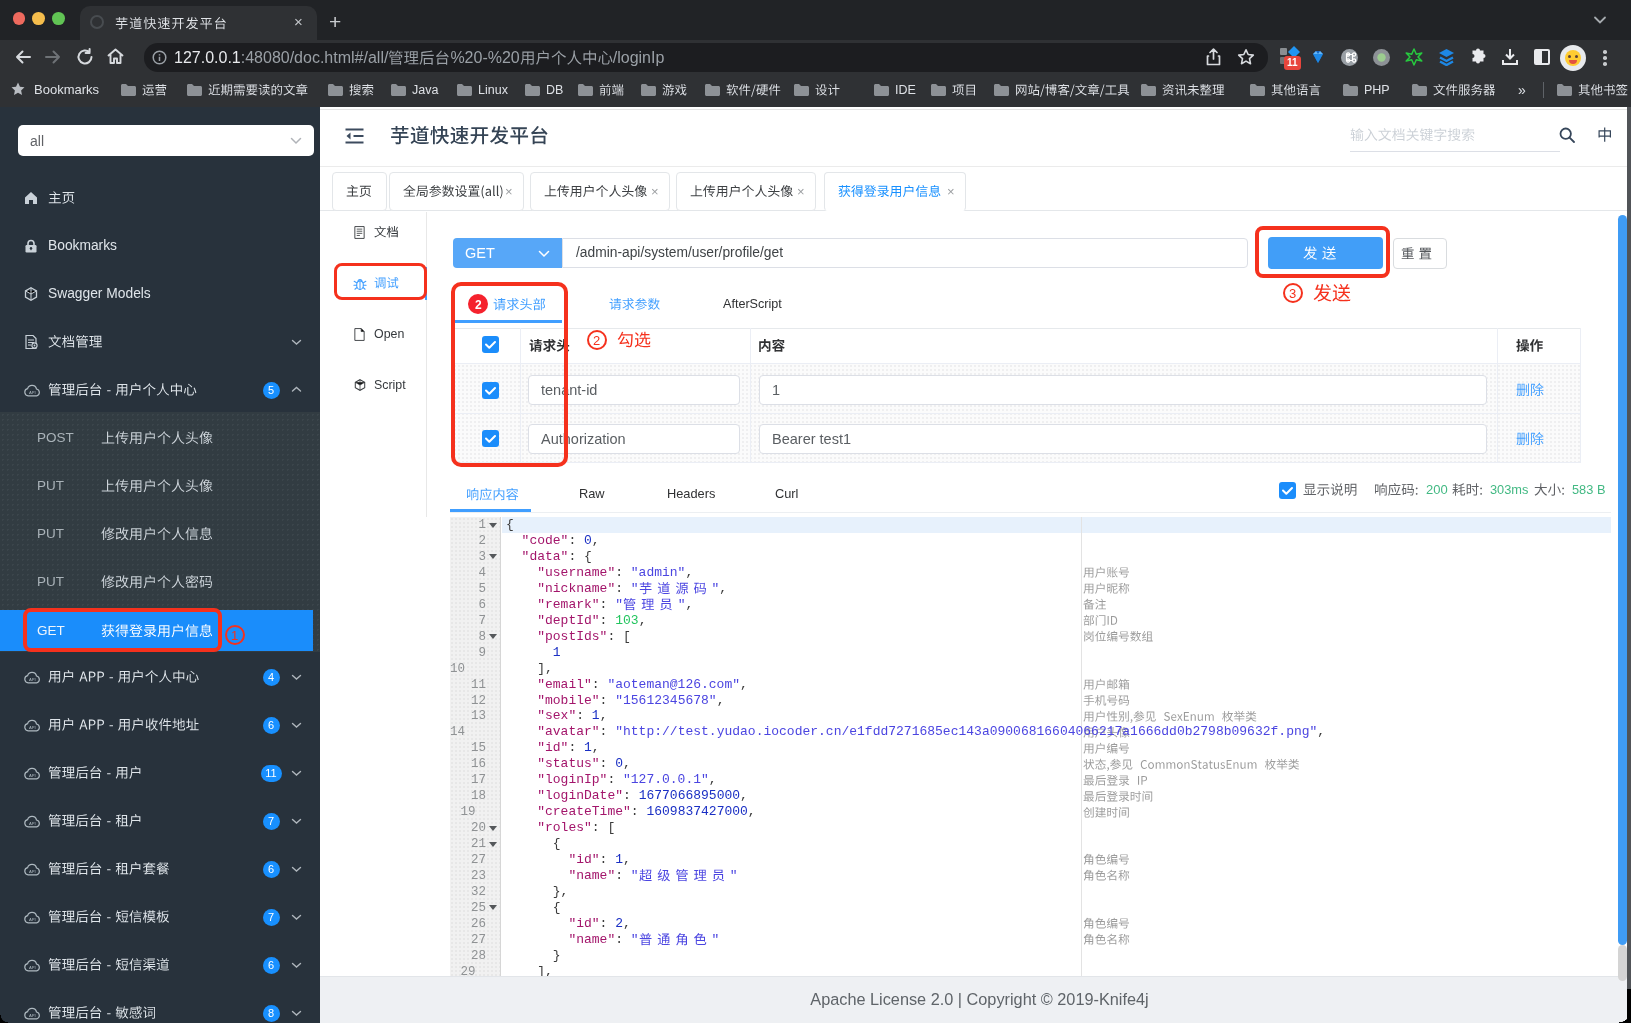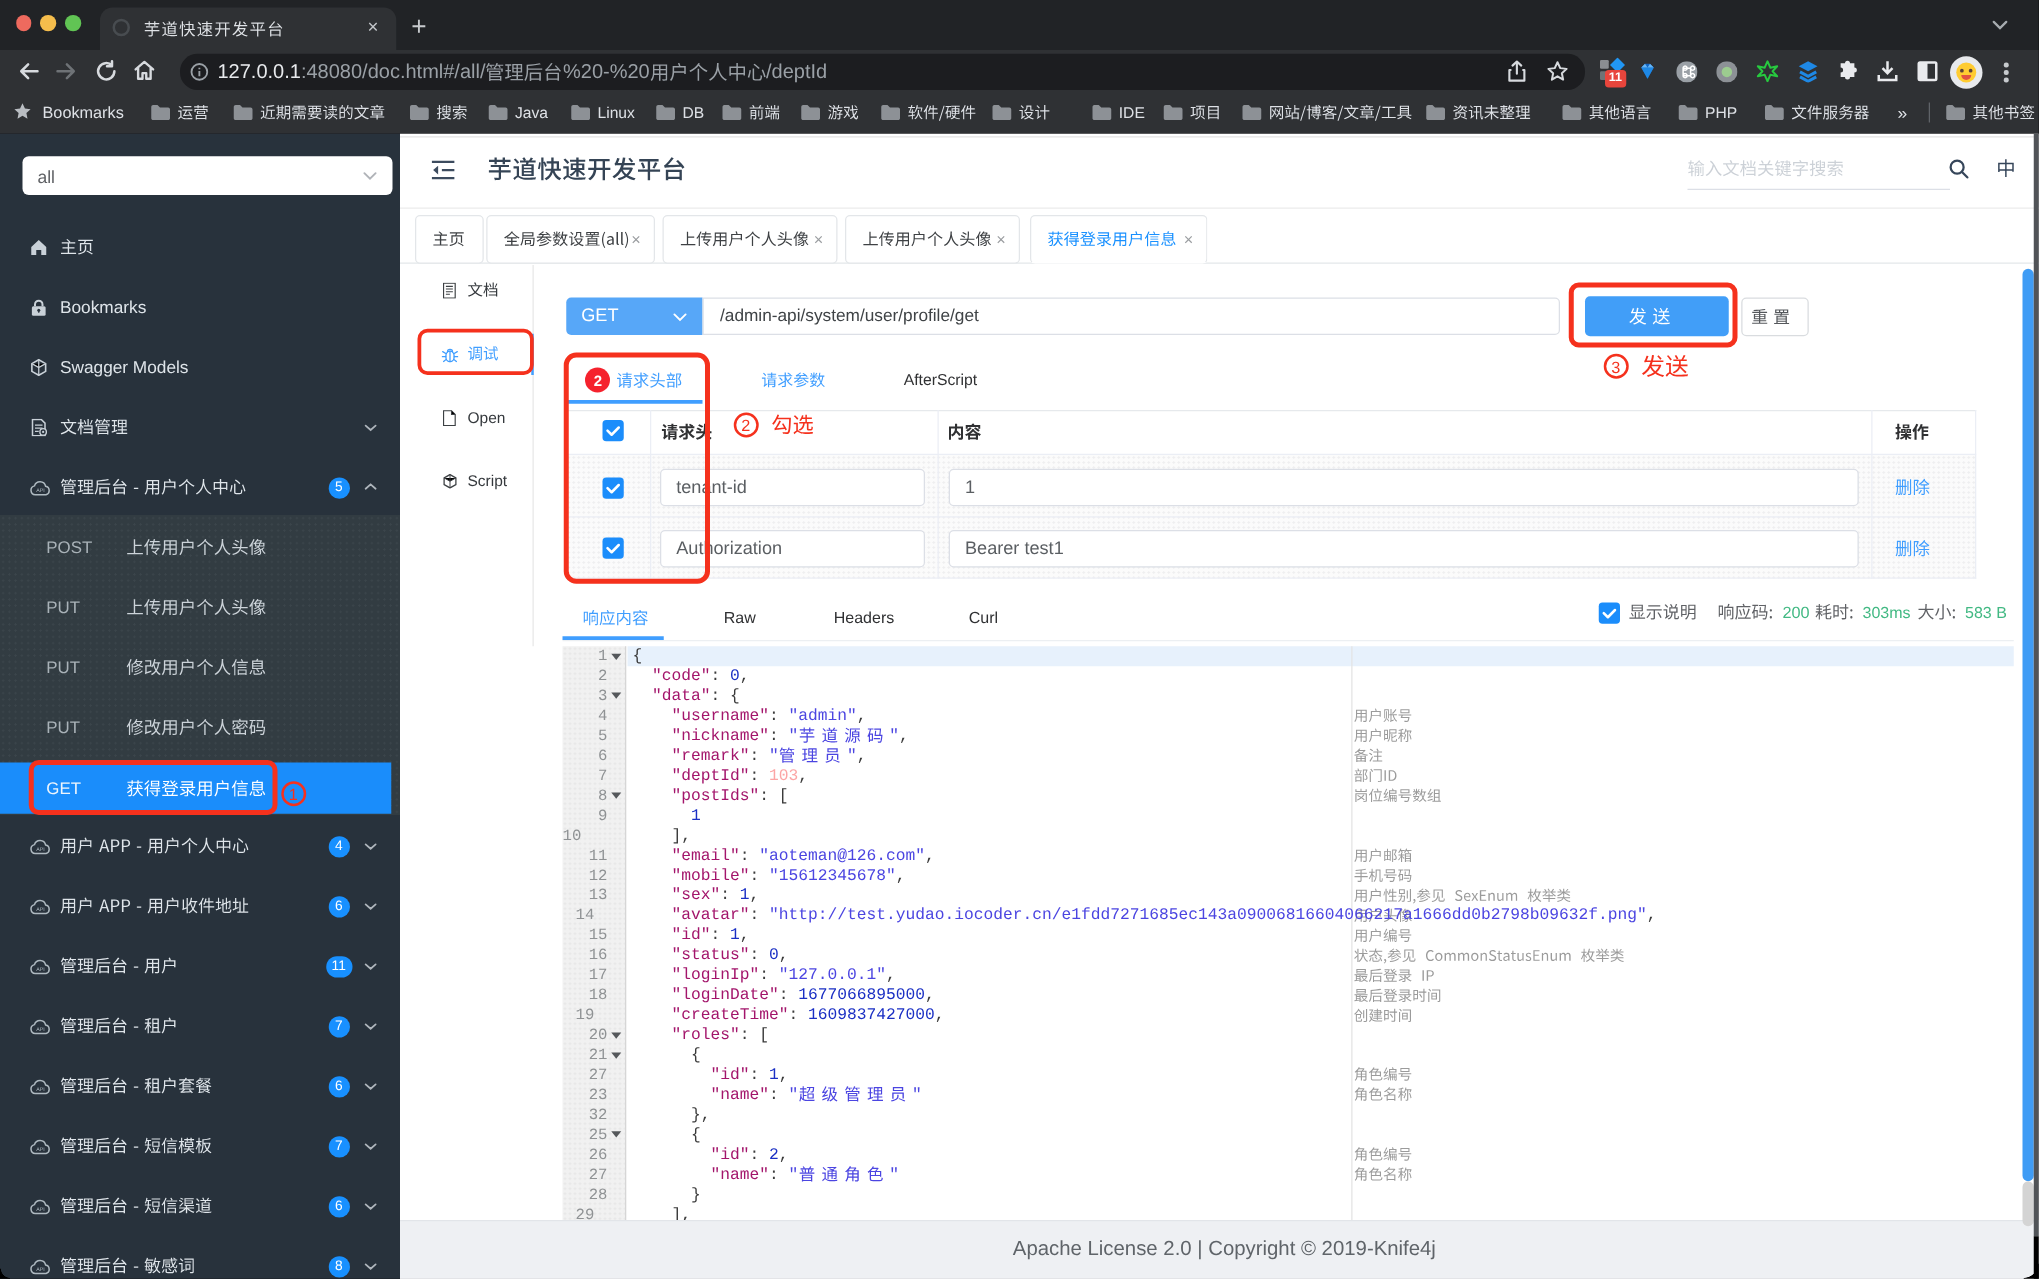--- a/index.html
+++ b/index.html
@@ -35,21 +35,21 @@
     </svg>
     <div style="position:absolute;left:144px;top:43px;width:1124px;height:29px;background:#1c1d20;border-radius:14px"></div>
     <svg class="abs" style="left:152px;top:50px" width="15" height="15" viewBox="0 0 15 15">
       <circle cx="7.5" cy="7.5" r="6.3" stroke="#9aa0a6" stroke-width="1.5" fill="none"></circle>
       <path d="M7.5 6.8V11M7.5 4.2V5.4" stroke="#9aa0a6" stroke-width="1.5"></path>
     </svg>
     <div style="position:absolute;left:174px;top:43px;height:29px;display:flex;align-items:center;font-family:'Liberation Sans',sans-serif;font-size:16px;white-space:pre"><span style="color:#e8eaed">127.0.0.1</span><span style="color:#9aa0a6">:48080/doc.html#/all/</span><svg style="flex:none" width="62.0" height="19.8" viewBox="0 -15.5 62.0 19.8">
         <path d="M3.3 -6.8V1.3H4.4V0.7H12V1.2H13.1V-2.6H4.4V-3.7H12.3V-6.8ZM12 -0.2H4.4V-1.7H12ZM6.8 -9.7C7 -9.3 7.2 -9 7.3 -8.7H1.6V-6.1H2.7V-7.8H13V-6.1H14.2V-8.7H8.5C8.4 -9.1 8.1 -9.5 7.9 -9.9ZM4.4 -5.9H11.1V-4.6H4.4ZM2.6 -13.1C2.2 -11.7 1.5 -10.4 0.7 -9.5C1 -9.4 1.4 -9.1 1.7 -9C2.1 -9.5 2.5 -10.2 2.9 -10.9H4C4.3 -10.3 4.7 -9.6 4.8 -9.2L5.8 -9.5C5.7 -9.9 5.4 -10.4 5.1 -10.9H7.5V-11.7H3.3C3.5 -12.1 3.6 -12.5 3.7 -12.9ZM9.1 -13.1C8.9 -11.9 8.3 -10.8 7.6 -10.1C7.9 -10 8.4 -9.7 8.6 -9.5C8.9 -9.9 9.2 -10.4 9.5 -10.9H10.6C11.1 -10.3 11.5 -9.6 11.7 -9.1L12.6 -9.5C12.5 -9.9 12.2 -10.4 11.8 -10.9H14.6V-11.7H9.9C10 -12.1 10.2 -12.5 10.3 -12.8ZM22.9 -8.4H25.2V-6.4H22.9ZM26.3 -8.4H28.6V-6.4H26.3ZM22.9 -11.3H25.2V-9.3H22.9ZM26.3 -11.3H28.6V-9.3H26.3ZM20.4 -0.3V0.7H30.5V-0.3H26.4V-2.5H30V-3.5H26.4V-5.4H29.7V-12.3H21.8V-5.4H25.2V-3.5H21.6V-2.5H25.2V-0.3ZM16 -1.6 16.3 -0.4C17.7 -0.8 19.5 -1.4 21.2 -2L21 -3.1L19.3 -2.5V-6.4H20.8V-7.5H19.3V-10.9H21V-12H16.2V-10.9H18.1V-7.5H16.4V-6.4H18.1V-2.2C17.3 -1.9 16.6 -1.7 16 -1.6ZM33.3 -11.6V-7.6C33.3 -5.2 33.2 -1.9 31.5 0.5C31.8 0.6 32.3 1 32.5 1.3C34.3 -1.3 34.5 -5 34.5 -7.6H45.8V-8.7H34.5V-10.6C38.1 -10.9 42 -11.3 44.7 -12L43.7 -12.9C41.3 -12.3 37 -11.8 33.3 -11.6ZM35.8 -5.4V1.3H37V0.4H43.4V1.2H44.7V-5.4ZM37 -0.6V-4.3H43.4V-0.6ZM49.3 -5.3V1.2H50.5V0.4H58V1.2H59.2V-5.3ZM50.5 -0.7V-4.2H58V-0.7ZM48.5 -6.6C49.1 -6.8 50 -6.9 58.9 -7.3C59.3 -6.9 59.6 -6.4 59.8 -6L60.8 -6.7C60 -8 58.2 -9.9 56.7 -11.3L55.8 -10.6C56.5 -10 57.3 -9.2 58 -8.4L50.1 -8C51.5 -9.3 52.9 -10.9 54.1 -12.6L52.9 -13.1C51.7 -11.2 49.9 -9.2 49.3 -8.7C48.8 -8.2 48.4 -7.8 48.1 -7.8C48.2 -7.4 48.4 -6.9 48.5 -6.6Z" fill="#9aa0a6"></path>
       </svg><span style="color:#9aa0a6">%20-%20</span><svg style="flex:none" width="93.0" height="19.8" viewBox="0 -15.5 93.0 19.8">
         <path d="M2.4 -11.9V-6.3C2.4 -4.1 2.2 -1.4 0.5 0.6C0.8 0.7 1.2 1.1 1.4 1.3C2.6 0 3.1 -1.8 3.3 -3.5H7.2V1.1H8.4V-3.5H12.6V-0.3C12.6 -0.1 12.5 0 12.2 0C11.9 0.1 10.8 0.1 9.7 0C9.9 0.3 10.1 0.9 10.2 1.1C11.6 1.2 12.5 1.1 13 1C13.6 0.8 13.7 0.4 13.7 -0.3V-11.9ZM3.5 -10.8H7.2V-8.3H3.5ZM12.6 -10.8V-8.3H8.4V-10.8ZM3.5 -7.2H7.2V-4.6H3.5C3.5 -5.2 3.5 -5.8 3.5 -6.3ZM12.6 -7.2V-4.6H8.4V-7.2ZM19.3 -9.5H27.4V-6.4H19.3L19.3 -7.2ZM22.3 -12.8C22.6 -12.1 23 -11.3 23.2 -10.6H18.1V-7.2C18.1 -4.9 17.9 -1.7 16 0.6C16.3 0.8 16.8 1.1 17 1.3C18.6 -0.5 19.1 -3.1 19.3 -5.3H27.4V-4.3H28.6V-10.6H23.7L24.4 -10.8C24.2 -11.4 23.8 -12.4 23.5 -13.1ZM38.1 -8.5V1.2H39.3V-8.5ZM38.8 -13C37.3 -10.4 34.5 -8.2 31.5 -6.9C31.9 -6.6 32.2 -6.2 32.4 -5.8C34.8 -7 37.1 -8.8 38.8 -10.9C40.8 -8.5 42.9 -7 45.2 -5.8C45.4 -6.2 45.7 -6.6 46 -6.9C43.6 -8 41.4 -9.5 39.4 -11.9L39.9 -12.6ZM53.6 -13C53.5 -10.6 53.6 -3 47.2 0.3C47.5 0.5 47.9 0.9 48.1 1.2C51.9 -0.9 53.6 -4.3 54.3 -7.4C55 -4.5 56.7 -0.7 60.6 1.1C60.8 0.8 61.1 0.4 61.5 0.1C56 -2.3 55 -8.8 54.8 -10.7C54.9 -11.6 54.9 -12.4 54.9 -13ZM69.1 -13V-10.2H63.5V-2.9H64.7V-3.8H69.1V1.2H70.3V-3.8H74.8V-3H76V-10.2H70.3V-13ZM64.7 -5V-9.1H69.1V-5ZM74.8 -5H70.3V-9.1H74.8ZM82.1 -8.7V-1C82.1 0.5 82.6 1 84.2 1C84.6 1 87 1 87.4 1C89.1 1 89.5 0.1 89.7 -2.9C89.3 -2.9 88.8 -3.2 88.5 -3.4C88.4 -0.7 88.3 -0.1 87.3 -0.1C86.8 -0.1 84.8 -0.1 84.3 -0.1C83.5 -0.1 83.3 -0.3 83.3 -1V-8.7ZM79.6 -7.5C79.4 -5.7 78.8 -3.3 78.2 -1.7L79.4 -1.2C80 -2.9 80.5 -5.5 80.7 -7.3ZM89.3 -7.5C90.2 -5.7 91 -3.2 91.3 -1.6L92.5 -2.1C92.1 -3.7 91.3 -6.1 90.4 -7.9ZM82.8 -11.7C84.3 -10.7 86.1 -9.1 87 -8.2L87.8 -9.1C86.9 -10 85 -11.5 83.6 -12.5Z" fill="#9aa0a6"></path>
-      </svg><span style="color:#9aa0a6">/deptId</span></div>
+      </svg><span style="color:#9aa0a6">/loginIp</span></div>
     <svg class="abs" style="left:1205px;top:48px" width="17" height="18" viewBox="0 0 17 18">
       <path d="M8.5 1.5V11M5 4.5L8.5 1.2L12 4.5M3.5 8H2.5V16.5H14.5V8H13.5" stroke="#d7dade" stroke-width="1.7" fill="none" stroke-linecap="round" stroke-linejoin="round"></path>
     </svg>
     <svg class="abs" style="left:1237px;top:48px" width="18" height="18" viewBox="0 0 18 18">
       <path d="M9 1.8L11.2 6.5L16.3 7.1L12.5 10.6L13.5 15.7L9 13.1L4.5 15.7L5.5 10.6L1.7 7.1L6.8 6.5Z" stroke="#d7dade" stroke-width="1.6" fill="none" stroke-linejoin="round"></path>
     </svg>
     <div style="position:absolute;left:1280px;top:48px;width:7px;height:7px;background:#8a8e92;border-radius:1px"></div>
     <div style="position:absolute;left:1280px;top:57px;width:7px;height:7px;background:#6f7376;border-radius:1px"></div>
     <svg class="abs" style="left:1288px;top:46px" width="12" height="12" viewBox="0 0 12 12">
       <path d="M6 0L12 6L6 12L0 6Z" fill="#2196f3"></path>
@@ -562,21 +562,21 @@
     <div style="position:absolute;left:450px;top:580.8px;width:36px;height:16px;line-height:16px;text-align:right;font-family:'Liberation Mono',monospace;font-size:12.5px;color:#8f9294">5</div>
     <div style="position:absolute;left:450px;top:596.8px;width:36px;height:16px;line-height:16px;text-align:right;font-family:'Liberation Mono',monospace;font-size:12.5px;color:#8f9294">6</div>
     <div style="position:absolute;left:450px;top:612.7px;width:36px;height:16px;line-height:16px;text-align:right;font-family:'Liberation Mono',monospace;font-size:12.5px;color:#8f9294">7</div>
     <div style="position:absolute;left:450px;top:628.6px;width:36px;height:16px;line-height:16px;text-align:right;font-family:'Liberation Mono',monospace;font-size:12.5px;color:#8f9294">8</div>
     <div style="position:absolute;left:489px;top:634.1px;width:0;height:0;border-left:4px solid transparent;border-right:4px solid transparent;border-top:5px solid #55585b"></div>
     <div style="position:absolute;left:450px;top:644.6px;width:36px;height:16px;line-height:16px;text-align:right;font-family:'Liberation Mono',monospace;font-size:12.5px;color:#8f9294">9</div>
     <div style="position:absolute;left:450px;top:660.5px;width:36px;height:16px;line-height:16px;text-align:left;font-family:'Liberation Mono',monospace;font-size:12.5px;color:#8f9294">10</div>
     <div style="position:absolute;left:450px;top:676.5px;width:36px;height:16px;line-height:16px;text-align:right;font-family:'Liberation Mono',monospace;font-size:12.5px;color:#8f9294">11</div>
     <div style="position:absolute;left:450px;top:692.5px;width:36px;height:16px;line-height:16px;text-align:right;font-family:'Liberation Mono',monospace;font-size:12.5px;color:#8f9294">12</div>
     <div style="position:absolute;left:450px;top:708.4px;width:36px;height:16px;line-height:16px;text-align:right;font-family:'Liberation Mono',monospace;font-size:12.5px;color:#8f9294">13</div>
-    <div style="position:absolute;left:450px;top:724.4px;width:36px;height:16px;line-height:16px;text-align:center;font-family:'Liberation Mono',monospace;font-size:12.5px;color:#8f9294">14</div>
+    <div style="position:absolute;left:450px;top:724.4px;width:36px;height:16px;line-height:16px;text-align:left;font-family:'Liberation Mono',monospace;font-size:12.5px;color:#8f9294">14</div>
     <div style="position:absolute;left:450px;top:740.3px;width:36px;height:16px;line-height:16px;text-align:right;font-family:'Liberation Mono',monospace;font-size:12.5px;color:#8f9294">15</div>
     <div style="position:absolute;left:450px;top:756.2px;width:36px;height:16px;line-height:16px;text-align:right;font-family:'Liberation Mono',monospace;font-size:12.5px;color:#8f9294">16</div>
     <div style="position:absolute;left:450px;top:772.2px;width:36px;height:16px;line-height:16px;text-align:right;font-family:'Liberation Mono',monospace;font-size:12.5px;color:#8f9294">17</div>
     <div style="position:absolute;left:450px;top:788.1px;width:36px;height:16px;line-height:16px;text-align:right;font-family:'Liberation Mono',monospace;font-size:12.5px;color:#8f9294">18</div>
     <div style="position:absolute;left:450px;top:804.1px;width:36px;height:16px;line-height:16px;text-align:center;font-family:'Liberation Mono',monospace;font-size:12.5px;color:#8f9294">19</div>
     <div style="position:absolute;left:450px;top:820.0px;width:36px;height:16px;line-height:16px;text-align:right;font-family:'Liberation Mono',monospace;font-size:12.5px;color:#8f9294">20</div>
     <div style="position:absolute;left:489px;top:825.5px;width:0;height:0;border-left:4px solid transparent;border-right:4px solid transparent;border-top:5px solid #55585b"></div>
     <div style="position:absolute;left:450px;top:836.0px;width:36px;height:16px;line-height:16px;text-align:right;font-family:'Liberation Mono',monospace;font-size:12.5px;color:#8f9294">21</div>
     <div style="position:absolute;left:489px;top:841.5px;width:0;height:0;border-left:4px solid transparent;border-right:4px solid transparent;border-top:5px solid #55585b"></div>
     <div style="position:absolute;left:450px;top:852.0px;width:36px;height:16px;line-height:16px;text-align:right;font-family:'Liberation Mono',monospace;font-size:12.5px;color:#8f9294">27</div>
@@ -605,21 +605,21 @@
     <svg style="position:absolute;left:1083.0px;top:597.2px" width="23.4" height="15.0" viewBox="0 -11.7 23.4 15.0">
       <path d="M8 -8C7.5 -7.5 6.7 -6.9 5.8 -6.5C5 -6.9 4.4 -7.4 3.8 -7.9L4 -8ZM4.3 -9.9C3.7 -8.8 2.6 -7.7 0.9 -6.9C1.1 -6.7 1.4 -6.4 1.5 -6.2C2.2 -6.6 2.7 -7 3.2 -7.4C3.7 -6.9 4.3 -6.4 4.9 -6.1C3.5 -5.5 1.9 -5.1 0.4 -4.9C0.5 -4.7 0.7 -4.3 0.7 -4C2.4 -4.3 4.2 -4.8 5.8 -5.6C7.3 -4.9 9 -4.4 10.8 -4.2C11 -4.4 11.2 -4.8 11.4 -5C9.7 -5.2 8.1 -5.5 6.8 -6.1C7.9 -6.7 8.8 -7.5 9.5 -8.5L8.9 -8.9L8.7 -8.8H4.7C4.9 -9.1 5.1 -9.4 5.3 -9.7ZM2.9 -1.5H5.4V-0.2H2.9ZM2.9 -2.2V-3.4H5.4V-2.2ZM8.7 -1.5V-0.2H6.3V-1.5ZM8.7 -2.2H6.3V-3.4H8.7ZM2 -4.2V0.9H2.9V0.6H8.7V0.9H9.7V-4.2ZM12.8 -9.1C13.6 -8.7 14.5 -8.1 15 -7.7L15.5 -8.5C15 -8.8 14 -9.4 13.3 -9.7ZM12.2 -5.8C12.9 -5.5 13.9 -4.9 14.4 -4.5L14.8 -5.3C14.4 -5.6 13.4 -6.2 12.7 -6.5ZM12.5 0.2 13.3 0.8C14 -0.3 14.8 -1.8 15.4 -3L14.8 -3.6C14.1 -2.2 13.2 -0.7 12.5 0.2ZM18.1 -9.6C18.5 -9 18.9 -8.2 19.1 -7.6L19.9 -8C19.8 -8.5 19.3 -9.3 18.9 -9.9ZM15.6 -7.6V-6.8H18.7V-4.1H16.1V-3.3H18.7V-0.3H15.2V0.6H23V-0.3H19.6V-3.3H22.3V-4.1H19.6V-6.8H22.7V-7.6Z" fill="#9b9b9b"></path>
     </svg>
     <svg style="position:absolute;left:623.0px;top:596.2px" width="54.6" height="16.9" viewBox="0 -13.2 54.6 16.9">
       <path d="M2.8 -5.8V1.1H3.8V0.6H10.2V1H11.2V-2.2H3.8V-3.1H10.5V-5.8ZM10.2 -0.2H3.8V-1.4H10.2ZM5.8 -8.2C6 -8 6.1 -7.7 6.2 -7.4H1.3V-5.2H2.3V-6.6H11.1V-5.2H12.1V-7.4H7.2C7.1 -7.7 6.9 -8.1 6.7 -8.4ZM3.8 -5H9.5V-3.9H3.8ZM2.2 -11.1C1.9 -10 1.3 -8.9 0.6 -8.1C0.8 -8 1.2 -7.8 1.4 -7.7C1.8 -8.1 2.2 -8.7 2.5 -9.3H3.4C3.7 -8.8 4 -8.2 4.1 -7.8L5 -8.1C4.8 -8.4 4.6 -8.9 4.4 -9.3H6.4V-10H2.8C3 -10.3 3.1 -10.6 3.2 -11ZM7.8 -11.1C7.6 -10.2 7.1 -9.2 6.5 -8.6C6.7 -8.5 7.1 -8.3 7.3 -8.1C7.6 -8.4 7.9 -8.8 8.1 -9.3H9C9.4 -8.8 9.8 -8.2 10 -7.8L10.8 -8.1C10.6 -8.4 10.3 -8.9 10 -9.3H12.4V-10H8.4C8.6 -10.3 8.7 -10.6 8.8 -10.9ZM24.5 -7.1H26.5V-5.4H24.5ZM27.4 -7.1H29.4V-5.4H27.4ZM24.5 -9.6H26.5V-7.9H24.5ZM27.4 -9.6H29.4V-7.9H27.4ZM22.4 -0.3V0.6H31V-0.3H27.4V-2.1H30.5V-3H27.4V-4.6H30.3V-10.5H23.6V-4.6H26.4V-3H23.4V-2.1H26.4V-0.3ZM18.7 -1.3 18.9 -0.3C20.1 -0.7 21.6 -1.2 23 -1.7L22.8 -2.7L21.4 -2.2V-5.5H22.7V-6.4H21.4V-9.3H22.9V-10.2H18.8V-9.3H20.4V-6.4H18.9V-5.5H20.4V-1.9C19.8 -1.6 19.2 -1.5 18.7 -1.3ZM39.9 -9.6H46.1V-8.1H39.9ZM38.9 -10.5V-7.3H47.2V-10.5ZM42.4 -4.3V-3.1C42.4 -2.1 42 -0.6 37.3 0.3C37.5 0.5 37.8 0.9 37.9 1.1C42.9 0 43.5 -1.7 43.5 -3.1V-4.3ZM43.4 -0.9C45 -0.3 47.2 0.6 48.3 1.1L48.8 0.3C47.6 -0.3 45.4 -1.1 43.9 -1.6ZM38.4 -6.1V-1.2H39.5V-5.2H46.6V-1.3H47.7V-6.1Z" fill="#4b45e1"></path>
     </svg>
     <div style="position:absolute;left:537.2px;top:596.8px;height:16px;line-height:16.2px;font-family:'Liberation Mono',monospace;font-size:13px;white-space:pre"><span style="color:#a3156b">"remark"</span><span style="color:#3b3b3b">: </span><span style="color:#4b45e1">"</span><span style="display:inline-block;width:54.6px;vertical-align:top"></span><span style="color:#4b45e1">"</span><span style="color:#3b3b3b">,</span></div>
     <svg style="position:absolute;left:1083.0px;top:613.2px" width="34.9" height="15.0" viewBox="0 -11.7 34.9 15.0">
       <path d="M1.6 -7.3C2 -6.7 2.3 -5.9 2.4 -5.3L3.2 -5.6C3.1 -6.1 2.8 -6.9 2.4 -7.5ZM7.3 -9.2V0.9H8.1V-8.4H10C9.7 -7.5 9.2 -6.2 8.8 -5.2C9.8 -4.2 10.1 -3.3 10.1 -2.6C10.1 -2.2 10.1 -1.8 9.8 -1.7C9.7 -1.6 9.5 -1.6 9.3 -1.5C9.1 -1.5 8.8 -1.5 8.4 -1.6C8.6 -1.3 8.7 -1 8.7 -0.7C9 -0.7 9.4 -0.7 9.7 -0.8C10 -0.8 10.2 -0.9 10.4 -1C10.8 -1.3 11 -1.8 11 -2.5C11 -3.3 10.7 -4.2 9.6 -5.3C10.1 -6.4 10.7 -7.8 11.1 -8.9L10.5 -9.2L10.4 -9.2ZM2.9 -9.7C3.1 -9.3 3.3 -8.8 3.4 -8.4H0.9V-7.7H6.5V-8.4H4.3C4.2 -8.8 3.9 -9.4 3.7 -9.9ZM5.1 -7.6C4.9 -6.9 4.5 -5.9 4.2 -5.3H0.6V-4.5H6.7V-5.3H5.1C5.4 -5.9 5.7 -6.7 5.9 -7.4ZM1.3 -3.4V0.9H2.1V0.3H5.3V0.8H6.2V-3.4ZM2.1 -0.5V-2.6H5.3V-0.5ZM13.2 -9.4C13.8 -8.7 14.5 -7.8 14.8 -7.2L15.5 -7.7C15.2 -8.3 14.5 -9.2 13.9 -9.8ZM12.8 -7.5V0.9H13.7V-7.5ZM15.9 -9.4V-8.6H21.5V-0.2C21.5 0 21.4 0.1 21.2 0.1C20.9 0.1 20.1 0.1 19.2 0.1C19.4 0.3 19.5 0.7 19.6 0.9C20.7 0.9 21.4 0.9 21.8 0.8C22.2 0.6 22.4 0.4 22.4 -0.2V-9.4ZM24.6 0H25.7V-8.6H24.6ZM28 0H30.2C32.8 0 34.2 -1.6 34.2 -4.3C34.2 -7.1 32.8 -8.6 30.2 -8.6H28ZM29.1 -0.9V-7.7H30.1C32.1 -7.7 33.1 -6.5 33.1 -4.3C33.1 -2.2 32.1 -0.9 30.1 -0.9Z" fill="#9b9b9b"></path>
     </svg>
-    <div style="position:absolute;left:537.2px;top:612.7px;height:16px;line-height:16.2px;font-family:'Liberation Mono',monospace;font-size:13px;white-space:pre"><span style="color:#a3156b">"deptId"</span><span style="color:#3b3b3b">: </span><span style="color:#fca5a5">103</span><span style="color:#3b3b3b">,</span></div>
+    <div style="position:absolute;left:537.2px;top:612.7px;height:16px;line-height:16.2px;font-family:'Liberation Mono',monospace;font-size:13px;white-space:pre"><span style="color:#a3156b">"deptId"</span><span style="color:#3b3b3b">: </span><span style="color:#22c55e">103</span><span style="color:#3b3b3b">,</span></div>
     <svg style="position:absolute;left:1083.0px;top:629.1px" width="70.2" height="15.0" viewBox="0 -11.7 70.2 15.0">
       <path d="M1.3 -9.4V-7.1H10.4V-9.4H9.5V-7.9H6.2V-9.8H5.4V-7.9H2.2V-9.4ZM1.3 -6.2V0.9H2.2V-5.4H9.6V-0.2C9.6 0 9.6 0.1 9.3 0.1C9.1 0.1 8.4 0.1 7.6 0.1C7.7 0.3 7.9 0.7 7.9 0.9C8.9 0.9 9.6 0.9 10 0.8C10.4 0.6 10.5 0.4 10.5 -0.2V-6.2ZM2.8 -4.2C3.6 -3.7 4.6 -3.2 5.4 -2.6C4.5 -1.9 3.5 -1.3 2.5 -0.9C2.7 -0.8 3 -0.4 3.1 -0.2C4.2 -0.7 5.2 -1.4 6.1 -2.1C6.9 -1.5 7.7 -0.9 8.1 -0.4L8.8 -1.1C8.3 -1.5 7.5 -2.1 6.7 -2.7C7.4 -3.3 8 -4 8.5 -4.8L7.7 -5.1C7.3 -4.4 6.7 -3.7 6 -3.1C5.2 -3.7 4.2 -4.3 3.4 -4.7ZM16 -7.7V-6.8H22.4V-7.7ZM16.8 -6C17.1 -4.3 17.5 -2.2 17.6 -0.9L18.5 -1.2C18.3 -2.4 18 -4.5 17.6 -6.1ZM18.4 -9.7C18.6 -9.1 18.8 -8.3 18.9 -7.8L19.8 -8.1C19.7 -8.6 19.4 -9.3 19.2 -9.9ZM15.5 -0.4V0.4H22.9V-0.4H20.5C20.9 -2 21.4 -4.3 21.7 -6.1L20.8 -6.2C20.5 -4.5 20.1 -2 19.6 -0.4ZM15 -9.8C14.4 -8 13.3 -6.2 12.1 -5.1C12.3 -4.9 12.6 -4.5 12.6 -4.2C13 -4.7 13.4 -5.1 13.8 -5.7V0.9H14.7V-7C15.1 -7.8 15.5 -8.7 15.9 -9.5ZM23.9 -0.6 24.1 0.2C25 -0.2 26.3 -0.7 27.4 -1.2L27.3 -1.9C26 -1.4 24.7 -0.9 23.9 -0.6ZM24.1 -4.9C24.3 -5 24.5 -5.1 25.8 -5.3C25.4 -4.5 24.9 -3.9 24.8 -3.7C24.4 -3.3 24.2 -2.9 23.9 -2.9C24 -2.7 24.1 -2.3 24.2 -2.1C24.4 -2.3 24.8 -2.4 27.4 -3C27.3 -3.2 27.3 -3.5 27.3 -3.7L25.4 -3.3C26.2 -4.4 27 -5.7 27.7 -7L26.9 -7.4C26.7 -6.9 26.5 -6.5 26.3 -6L25 -5.9C25.6 -6.9 26.3 -8.3 26.8 -9.5L25.9 -9.8C25.5 -8.4 24.7 -6.9 24.5 -6.5C24.2 -6.1 24 -5.8 23.8 -5.7C23.9 -5.5 24.1 -5.1 24.1 -4.9ZM30.7 -4.1V-2.4H29.7V-4.1ZM31.3 -4.1H32.1V-2.4H31.3ZM29 -4.8V0.8H29.7V-1.7H30.7V0.5H31.3V-1.7H32.1V0.5H32.7V-1.7H33.6V0.1C33.6 0.2 33.6 0.2 33.5 0.2C33.4 0.2 33.2 0.2 32.9 0.2C33 0.4 33.1 0.7 33.1 0.9C33.5 0.9 33.8 0.8 34 0.7C34.2 0.6 34.3 0.4 34.3 0.1V-4.8L33.6 -4.8ZM32.7 -4.1H33.6V-2.4H32.7ZM30.5 -9.7C30.7 -9.3 30.9 -8.9 31 -8.6H28.2V-6C28.2 -4.2 28.1 -1.6 27.1 0.2C27.2 0.3 27.6 0.6 27.8 0.7C28.8 -1.2 29 -3.9 29.1 -5.8H34.2V-8.6H31.9C31.8 -9 31.6 -9.5 31.3 -9.9ZM29.1 -7.8H33.3V-6.6H29.1ZM38.1 -8.6H43.7V-7H38.1ZM37.3 -9.3V-6.2H44.6V-9.3ZM35.8 -5.1V-4.3H38.2C38 -3.6 37.7 -2.8 37.5 -2.2H43.6C43.4 -0.9 43.1 -0.2 42.9 0C42.7 0.1 42.6 0.1 42.3 0.1C42 0.1 41.1 0.1 40.3 0C40.5 0.3 40.6 0.6 40.6 0.9C41.4 0.9 42.2 0.9 42.6 0.9C43 0.9 43.3 0.8 43.6 0.6C44 0.2 44.3 -0.7 44.6 -2.6C44.6 -2.8 44.6 -3 44.6 -3H38.8L39.2 -4.3H46V-5.1ZM52 -9.6C51.8 -9.1 51.4 -8.5 51.1 -8L51.7 -7.8C52 -8.2 52.4 -8.7 52.7 -9.3ZM47.8 -9.3C48.1 -8.8 48.4 -8.1 48.6 -7.7L49.2 -8C49.1 -8.4 48.8 -9.1 48.5 -9.5ZM51.6 -3C51.3 -2.4 51 -1.9 50.5 -1.5C50.1 -1.7 49.6 -1.9 49.2 -2.1C49.3 -2.4 49.5 -2.7 49.7 -3ZM48.1 -1.8C48.7 -1.6 49.3 -1.3 49.9 -1C49.1 -0.4 48.2 -0.1 47.3 0.2C47.4 0.3 47.6 0.6 47.7 0.8C48.8 0.5 49.8 0.1 50.6 -0.6C51 -0.4 51.4 -0.1 51.6 0.1L52.2 -0.5C51.9 -0.7 51.6 -0.9 51.2 -1.1C51.8 -1.8 52.3 -2.6 52.6 -3.6L52.1 -3.8L52 -3.8H50.1L50.3 -4.4L49.5 -4.5C49.4 -4.3 49.3 -4 49.2 -3.8H47.6V-3H48.8C48.6 -2.6 48.3 -2.1 48.1 -1.8ZM49.8 -9.8V-7.7H47.4V-6.9H49.5C49 -6.2 48.1 -5.4 47.3 -5.1C47.4 -4.9 47.6 -4.6 47.7 -4.4C48.4 -4.8 49.2 -5.5 49.8 -6.2V-4.7H50.6V-6.3C51.2 -5.9 51.9 -5.4 52.2 -5.1L52.7 -5.7C52.4 -5.9 51.4 -6.6 50.8 -6.9H53V-7.7H50.6V-9.8ZM54.2 -9.7C53.9 -7.7 53.3 -5.7 52.4 -4.5C52.6 -4.4 53 -4.1 53.1 -3.9C53.4 -4.4 53.7 -4.9 53.9 -5.5C54.1 -4.3 54.5 -3.3 54.9 -2.3C54.3 -1.2 53.4 -0.4 52.1 0.3C52.2 0.4 52.5 0.8 52.6 1C53.8 0.3 54.7 -0.5 55.4 -1.5C55.9 -0.5 56.7 0.3 57.6 0.8C57.7 0.6 58 0.3 58.2 0.1C57.2 -0.4 56.4 -1.2 55.8 -2.3C56.4 -3.5 56.8 -5 57.1 -6.7H57.9V-7.6H54.6C54.7 -8.2 54.9 -8.9 55 -9.6ZM56.3 -6.7C56.1 -5.4 55.8 -4.2 55.4 -3.2C54.9 -4.3 54.6 -5.5 54.4 -6.7ZM59.1 -0.7 59.2 0.2C60.3 -0.1 61.8 -0.5 63.2 -0.9L63.1 -1.6C61.6 -1.2 60.1 -0.9 59.1 -0.7ZM64.1 -9.2V-0.1H62.9V0.7H69.7V-0.1H68.7V-9.2ZM65 -0.1V-2.4H67.8V-0.1ZM65 -5.5H67.8V-3.2H65ZM65 -6.3V-8.4H67.8V-6.3ZM59.3 -4.9C59.4 -5 59.7 -5.1 61.3 -5.3C60.8 -4.5 60.3 -3.9 60 -3.7C59.6 -3.3 59.3 -3 59.1 -2.9C59.2 -2.7 59.3 -2.3 59.4 -2.1C59.6 -2.3 60 -2.4 63.2 -3C63.2 -3.2 63.2 -3.5 63.2 -3.8L60.6 -3.3C61.6 -4.3 62.5 -5.6 63.4 -6.9L62.7 -7.3C62.4 -6.9 62.1 -6.5 61.9 -6.1L60.2 -5.9C60.9 -6.9 61.6 -8.2 62.2 -9.5L61.4 -9.8C60.9 -8.4 60 -6.9 59.7 -6.5C59.4 -6.1 59.2 -5.8 59 -5.8C59.1 -5.5 59.2 -5.1 59.3 -4.9Z" fill="#9b9b9b"></path>
     </svg>
     <div style="position:absolute;left:537.2px;top:628.6px;height:16px;line-height:16.2px;font-family:'Liberation Mono',monospace;font-size:13px;white-space:pre"><span style="color:#a3156b">"postIds"</span><span style="color:#3b3b3b">: </span><span style="color:#3b3b3b">[</span></div>
     <div style="position:absolute;left:552.8px;top:644.6px;height:16px;line-height:16.2px;font-family:'Liberation Mono',monospace;font-size:13px;white-space:pre"><span style="color:#1a2fc4">1</span></div>
     <div style="position:absolute;left:537.2px;top:660.5px;height:16px;line-height:16.2px;font-family:'Liberation Mono',monospace;font-size:13px;white-space:pre"><span style="color:#3b3b3b">],</span></div>
     <svg style="position:absolute;left:1083.0px;top:677.0px" width="46.8" height="15.0" viewBox="0 -11.7 46.8 15.0">
       <path d="M1.8 -9V-4.8C1.8 -3.1 1.7 -1 0.4 0.4C0.6 0.5 0.9 0.8 1.1 1C2 0 2.4 -1.3 2.5 -2.7H5.5V0.8H6.4V-2.7H9.5V-0.3C9.5 -0 9.4 0 9.2 0C9 0 8.2 0.1 7.4 0C7.5 0.3 7.6 0.6 7.7 0.9C8.8 0.9 9.4 0.9 9.8 0.7C10.2 0.6 10.4 0.3 10.4 -0.3V-9ZM2.7 -8.2H5.5V-6.3H2.7ZM9.5 -8.2V-6.3H6.4V-8.2ZM2.7 -5.5H5.5V-3.5H2.6C2.6 -3.9 2.7 -4.4 2.7 -4.8ZM9.5 -5.5V-3.5H6.4V-5.5ZM14.6 -7.2H20.7V-4.8H14.6L14.6 -5.5ZM16.9 -9.7C17.1 -9.1 17.4 -8.5 17.5 -8H13.7V-5.5C13.7 -3.7 13.5 -1.3 12.1 0.5C12.3 0.6 12.7 0.8 12.9 1C14 -0.4 14.4 -2.3 14.5 -4H20.7V-3.3H21.6V-8H17.9L18.4 -8.2C18.3 -8.6 18 -9.3 17.7 -9.9ZM25.2 -4H26.6V-1.3H25.2ZM25.2 -4.8V-7.3H26.6V-4.8ZM28.8 -4V-1.3H27.4V-4ZM28.8 -4.8H27.4V-7.3H28.8ZM26.6 -9.8V-8H24.4V0.2H25.2V-0.6H28.8V0H29.6V-8H27.4V-9.8ZM30.7 -9.2V0.9H31.5V-8.4H33.4C33.1 -7.4 32.6 -6.2 32.2 -5.2C33.2 -4.2 33.5 -3.3 33.5 -2.6C33.5 -2.2 33.5 -1.8 33.2 -1.7C33.1 -1.6 32.9 -1.6 32.7 -1.5C32.5 -1.5 32.2 -1.5 31.8 -1.6C31.9 -1.3 32 -1 32 -0.7C32.4 -0.7 32.8 -0.7 33.1 -0.7C33.4 -0.8 33.6 -0.9 33.8 -1C34.2 -1.3 34.4 -1.8 34.4 -2.5C34.4 -3.3 34.1 -4.2 33 -5.3C33.5 -6.4 34.1 -7.8 34.5 -8.8L33.9 -9.2L33.8 -9.2ZM41.8 -3.4H44.9V-2.2H41.8ZM41.8 -4.1V-5.3H44.9V-4.1ZM41.8 -1.5H44.9V-0.3H41.8ZM40.9 -6.1V0.9H41.8V0.4H44.9V0.9H45.8V-6.1ZM37.3 -9.9C36.9 -8.7 36.3 -7.5 35.5 -6.8C35.7 -6.6 36.1 -6.4 36.3 -6.3C36.7 -6.7 37 -7.3 37.4 -7.9H37.8C38.1 -7.5 38.3 -6.9 38.4 -6.5H37.8V-5.2H35.8V-4.4H37.7C37.2 -3.1 36.3 -1.7 35.5 -1C35.7 -0.8 35.9 -0.5 36.1 -0.3C36.7 -1 37.3 -2 37.8 -3V0.9H38.7V-3C39.2 -2.5 39.8 -1.8 40 -1.5L40.6 -2.2C40.3 -2.5 39.2 -3.5 38.7 -3.9V-4.4H40.6V-5.2H38.7V-6.4L39.2 -6.7C39.1 -7 38.9 -7.5 38.7 -7.9H40.8V-8.7H37.7C37.9 -9 38 -9.3 38.1 -9.7ZM41.9 -9.9C41.5 -8.7 40.9 -7.6 40.1 -6.9C40.4 -6.8 40.7 -6.5 40.9 -6.4C41.3 -6.8 41.7 -7.3 42 -7.9H42.7C43.1 -7.4 43.5 -6.8 43.6 -6.4L44.4 -6.7C44.2 -7 43.9 -7.5 43.6 -7.9H46.2V-8.7H42.4C42.5 -9 42.6 -9.3 42.7 -9.7Z" fill="#9b9b9b"></path>
     </svg>
     <div style="position:absolute;left:537.2px;top:676.5px;height:16px;line-height:16.2px;font-family:'Liberation Mono',monospace;font-size:13px;white-space:pre"><span style="color:#a3156b">"email"</span><span style="color:#3b3b3b">: </span><span style="color:#4b45e1">"aoteman@126.com"</span><span style="color:#3b3b3b">,</span></div>

